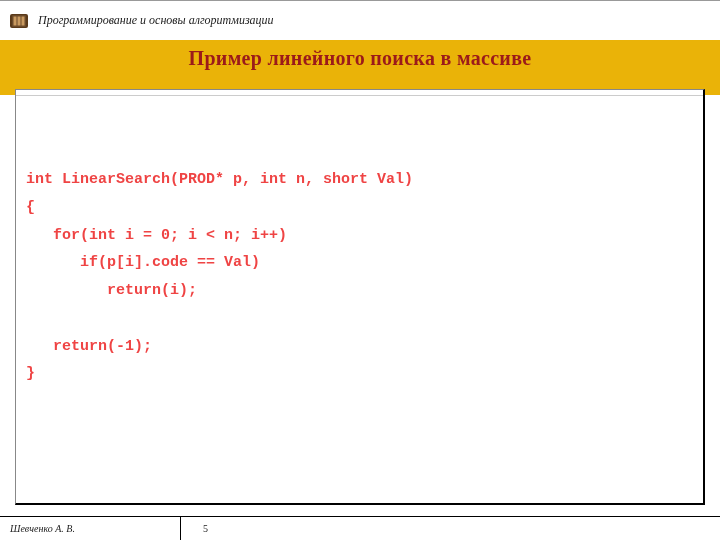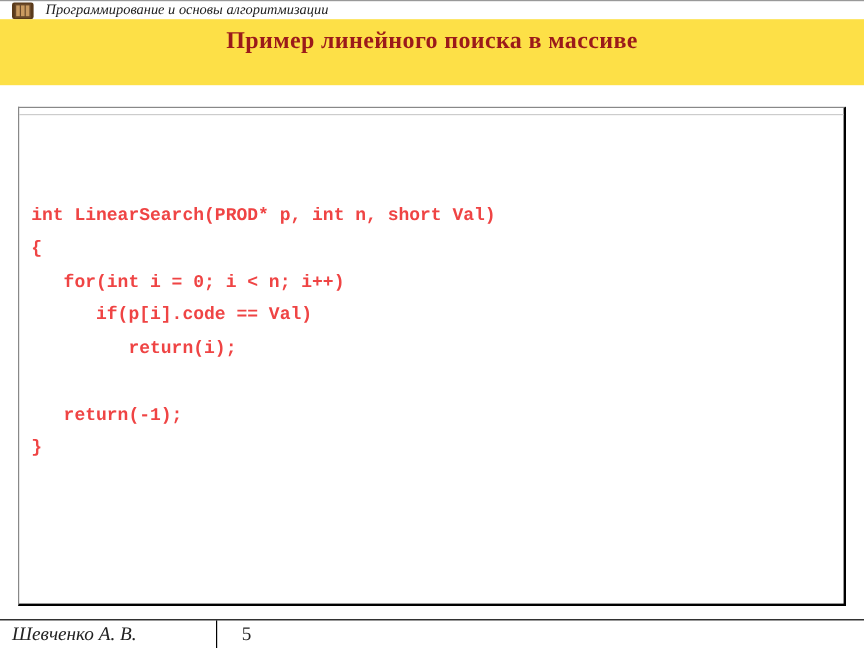--- a/index.html
+++ b/index.html
@@ -5,21 +5,21 @@
   * { margin: 0; padding: 0; box-sizing: border-box; }
   body {
     width: 720px;
     height: 540px;
     background: #fff;
     font-family: "Times New Roman", serif;
     position: relative;
     overflow: hidden;
   }
   .top-bar {
-    height: 16px;
+    height: 40px;
     background: #fff;
     display: flex;
     align-items: center;
     padding-left: 10px;
     border-top: 1px solid #999;
   }
   .top-icon {
     width: 18px;
     height: 14px;
     background: #5a3a1a;
@@ -30,21 +30,21 @@
     justify-content: center;
   }
   .top-icon svg { width: 14px; height: 12px; }
   .course-title {
     font-size: 12px;
     font-style: italic;
     color: #222;
   }
   .blue-band {
     height: 55px;
-    background: #fde047;
+    background: #eab308;
     position: relative;
   }
   .slide-title {
     position: absolute;
     top: 7px;
     left: 0;
     right: 0;
     text-align: center;
     font-size: 20px;
     font-weight: bold;
@@ -81,21 +81,21 @@
   }
   .footer {
     position: absolute;
     bottom: 0;
     left: 0;
     right: 0;
     height: 24px;
     border-top: 1px solid #000;
     display: flex;
     align-items: center;
-    font-size: 16px;
+    font-size: 10px;
     font-style: italic;
     color: #222;
     background: #fff;
   }
   .footer .author { padding-left: 10px; flex: 0 0 180px; }
   .footer .topic { flex: 1; text-align: center; }
   .footer .page {
     flex: 0 0 50px;
     text-align: center;
     border-left: 1px solid #000;

